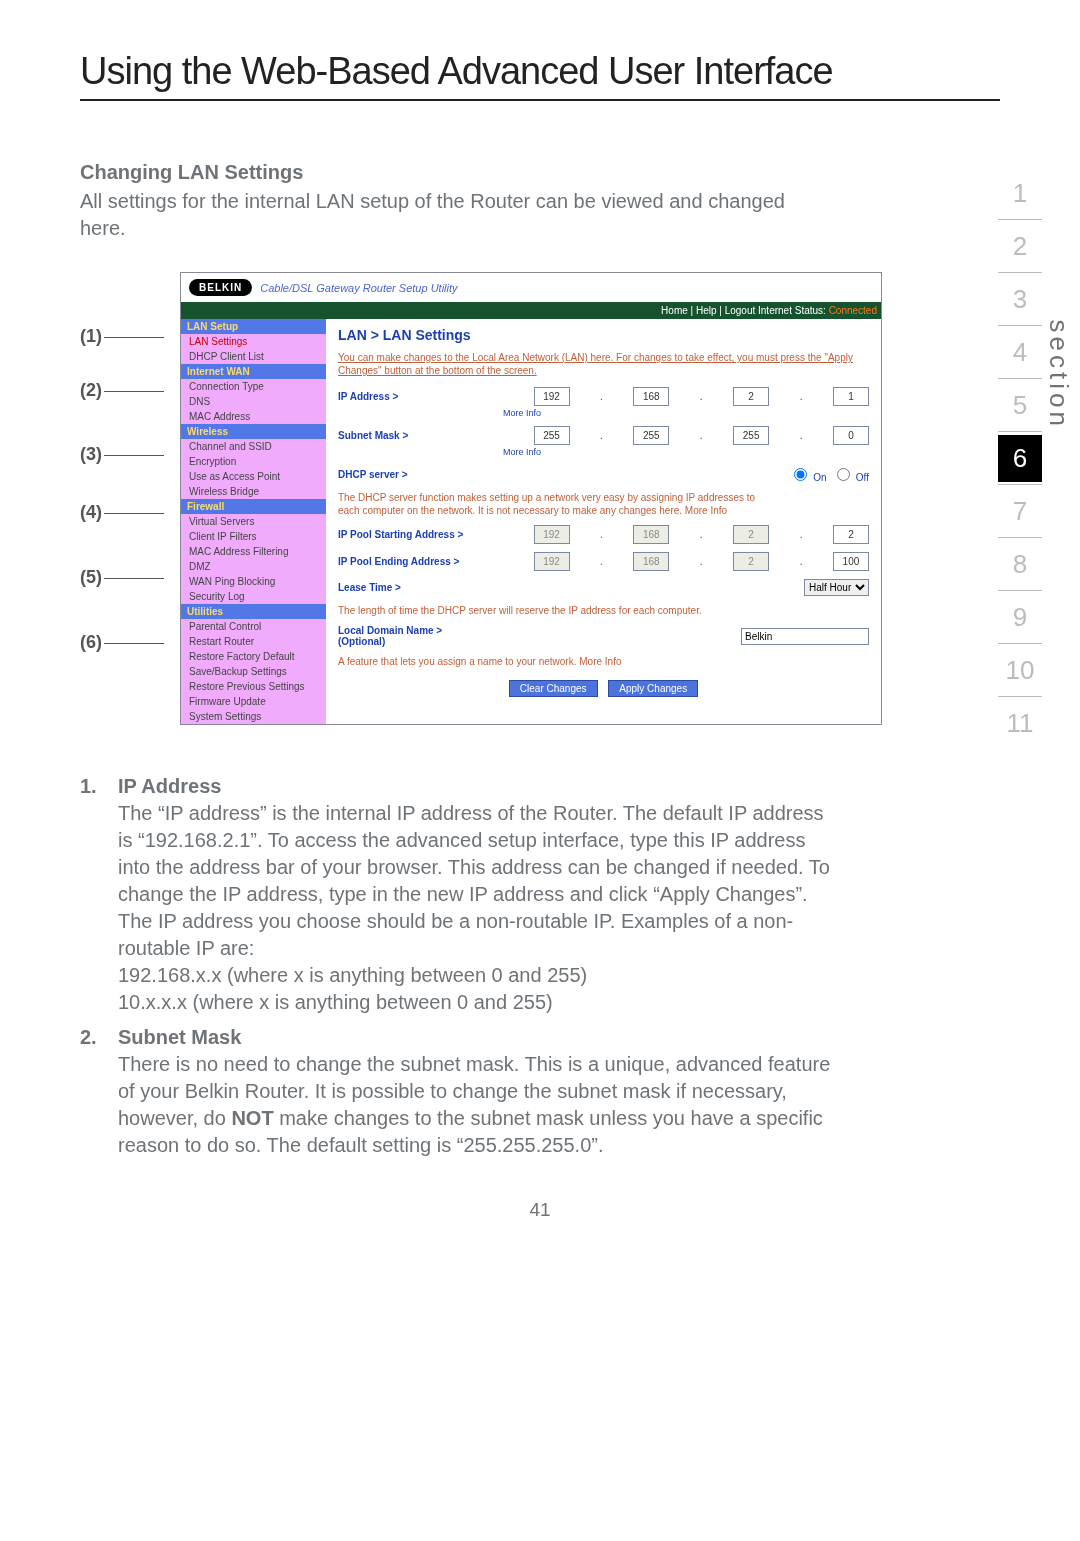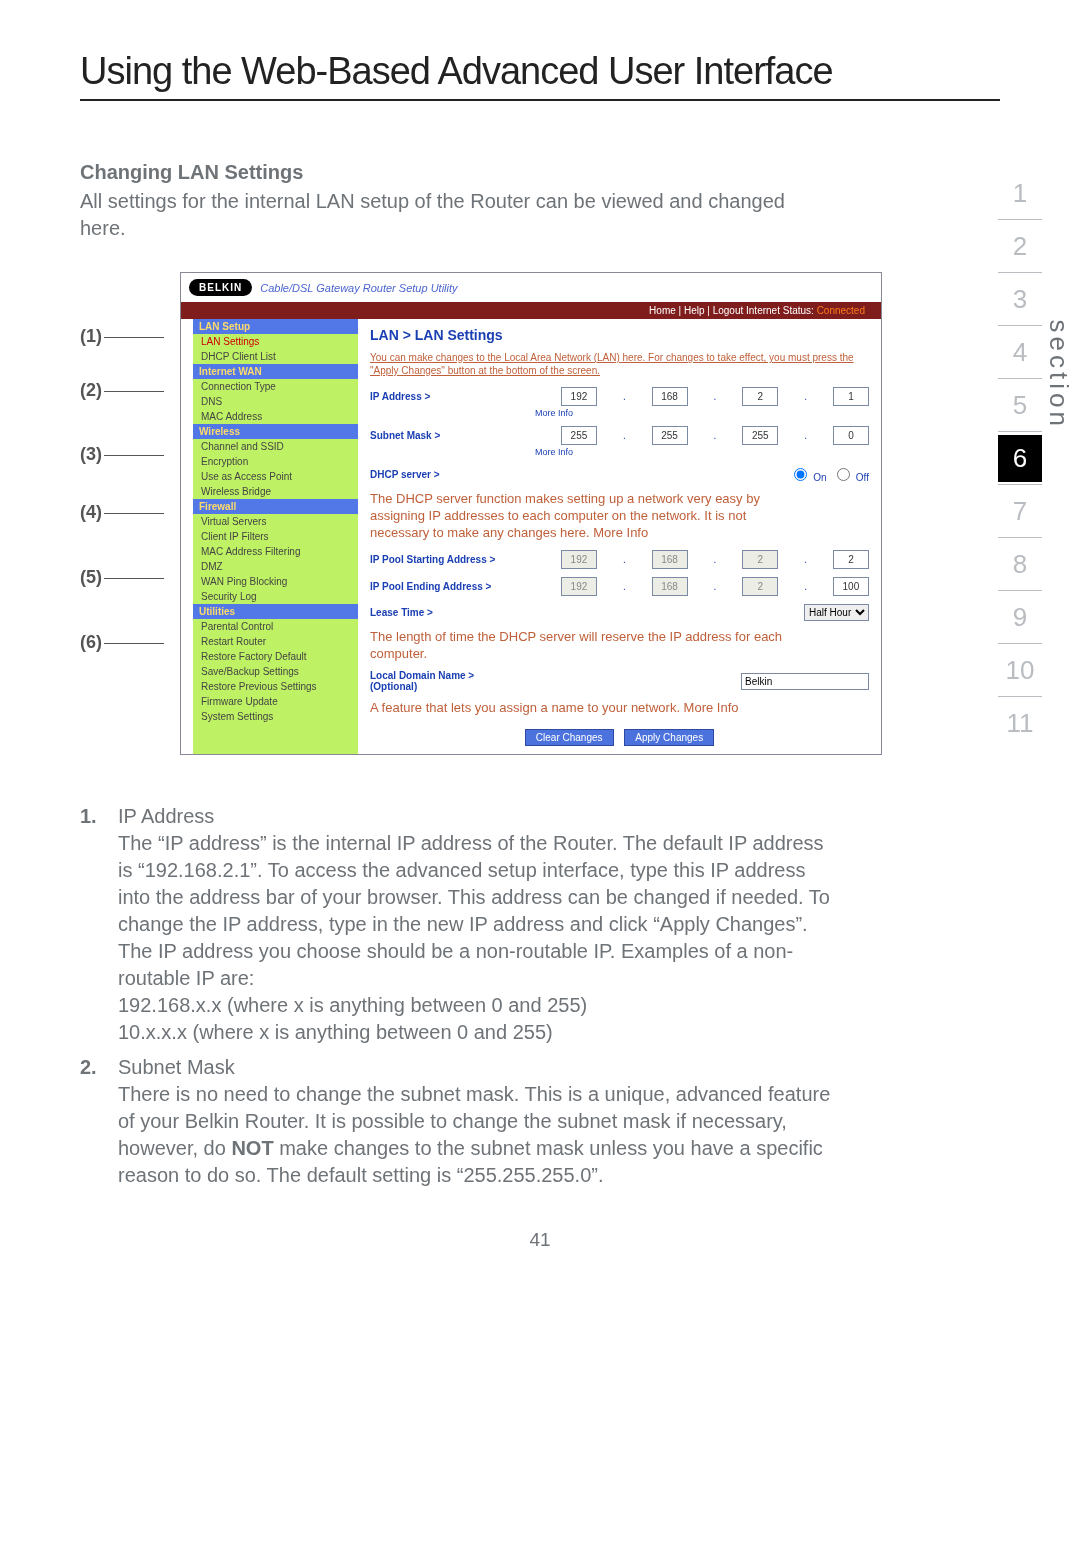--- a/index.html
+++ b/index.html
@@ -91,35 +91,34 @@
     font-weight: bold;
     font-size: 10px;
     letter-spacing: 1px;
   }
   .router-subtitle {
     color: #4a64d0;
     font-style: italic;
     font-size: 11px;
   }
   .router-bar {
-    background: #7f1d1d;
+    background: #14532d;
     color: #fff;
     text-align: right;
-    padding: 3px 16px;
+    padding: 3px 4px;
     font-size: 10px;
   }
   .router-bar .status { color:#ff7a1a; }
   .router-body {
     display: flex;
   }
   .router-nav {
-    width: 165px;
-    background: #bef264;
+    width: 145px;
+    background: #f0abfc;
     padding: 0;
-    margin-left: 12px;
   }
   .nav-head {
     background: #5178e6;
     color: #ffda6a;
     font-weight: bold;
     padding: 2px 6px;
     font-size: 10px;
   }
   .nav-item {
     color: #444;
@@ -171,21 +170,21 @@
     width: 30px;
     height: 15px;
     font-size: 10px;
     text-align: center;
     color: #333;
     background:#fff;
   }
   .ip-box.ro { background:#eceee5; color:#888; }
   .rm-note {
     color:#c0603a;
-    font-size:13px;
+    font-size:10px;
     line-height:1.3;
     margin-left:165px;
     max-width:430px;
   }
   .rm-radio { font-size:10px; color:#1a3fb3; }
   .lease-select {
     border:1px solid #7a8aa4;
     height:17px;
     font-size:10px;
   }
@@ -217,21 +216,21 @@
     margin-top:10px;
   }
   .num-list .num {
     font-size:20px;
     font-weight:bold;
     color:#6e7378;
     width:20px;
   }
   .num-list .content .h {
     font-size:20px;
-    font-weight:normal;
+    font-weight:bold;
     color:#6e7378;
     margin-bottom:2px;
   }
   .num-list .content .t {
     font-size:20px;
     color:#6e7378;
     line-height:1.35;
     max-width:720px;
   }
   strong.not { font-weight:bold; }

